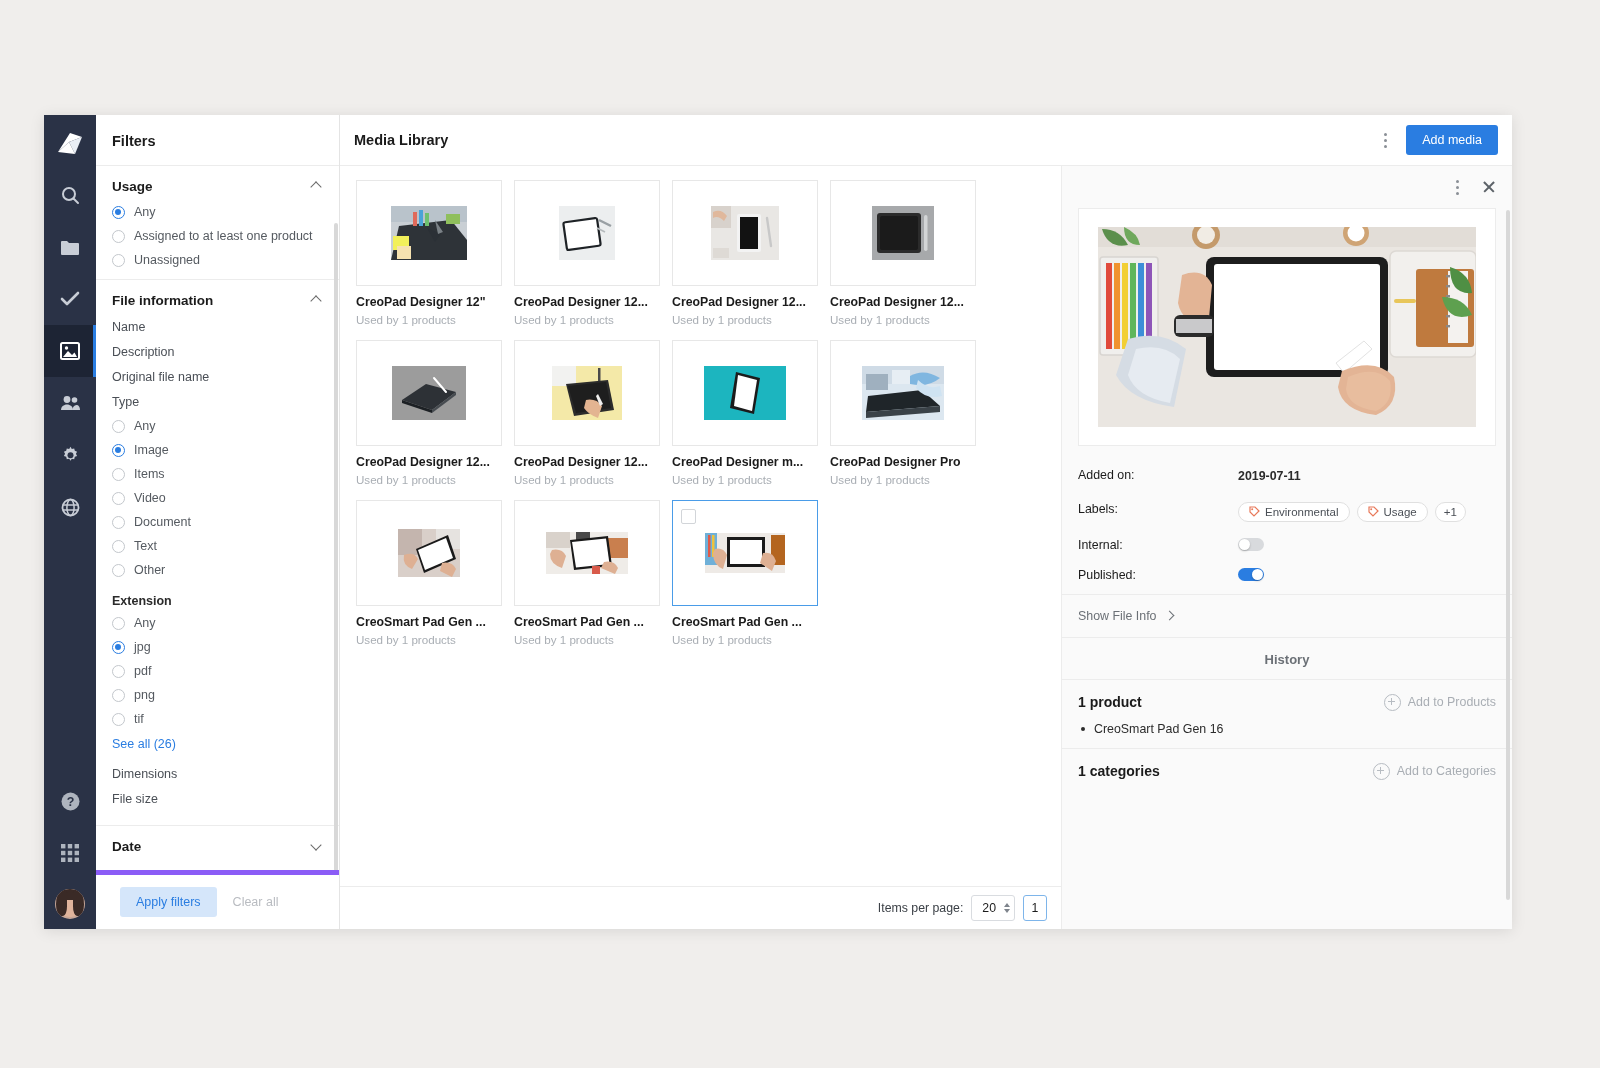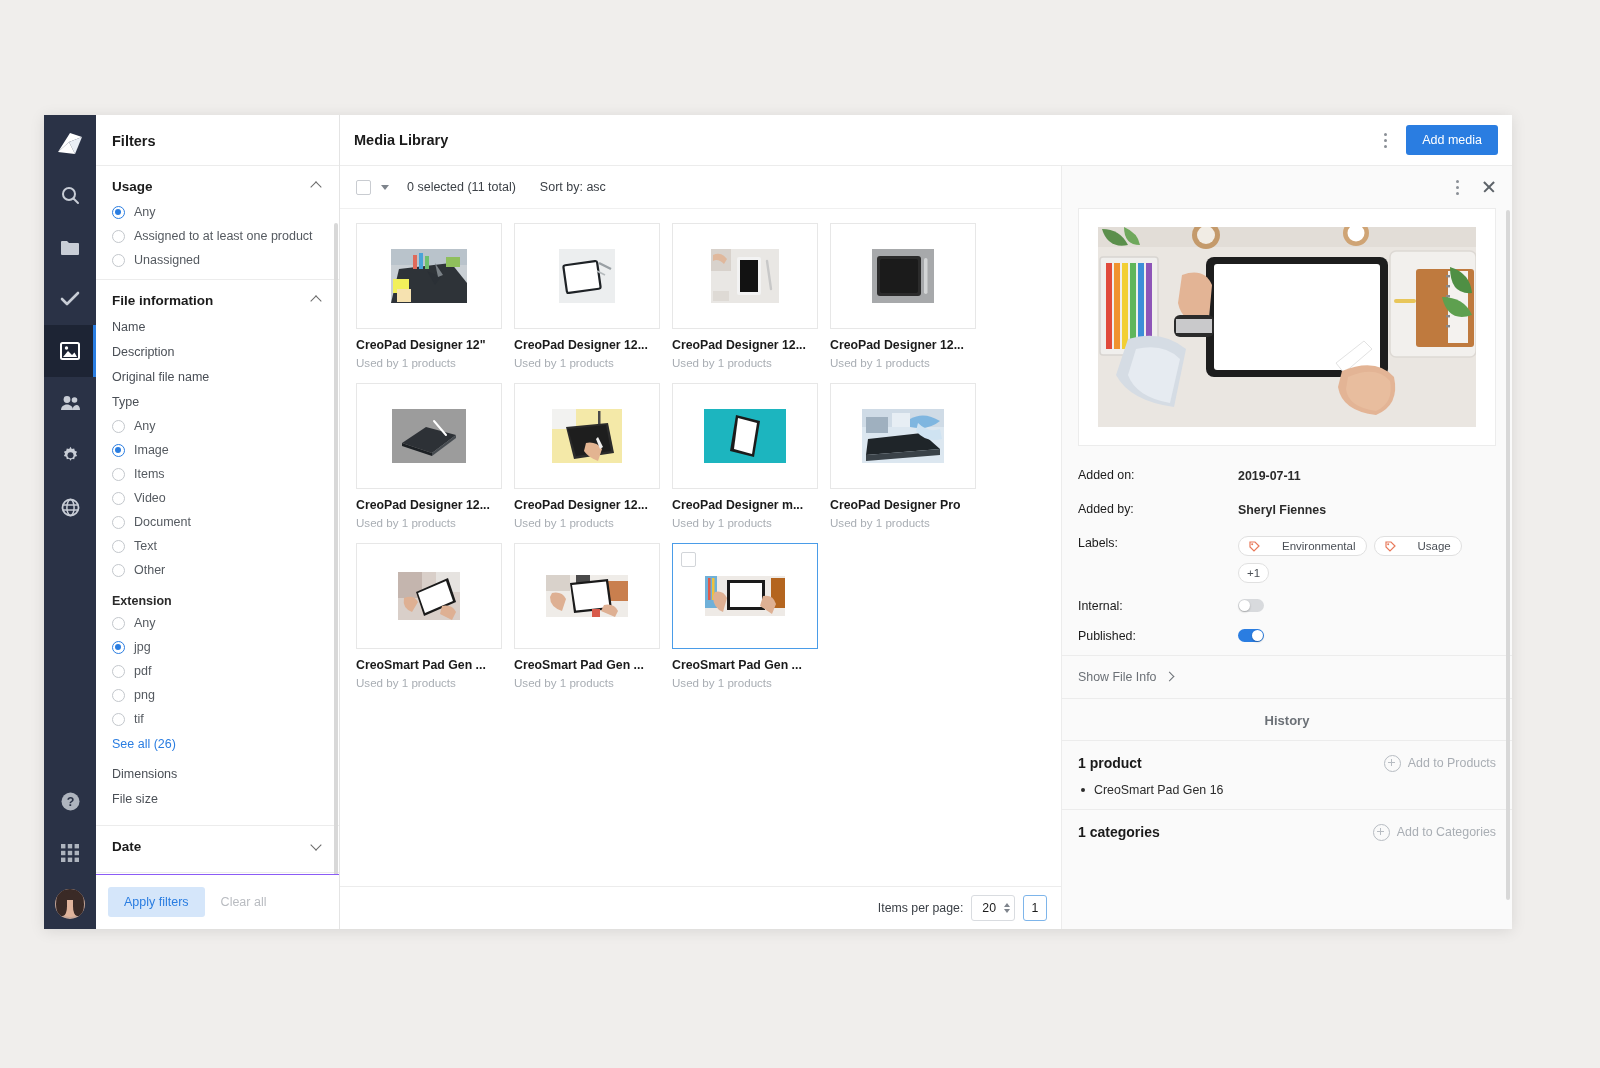--- a/index.html
+++ b/index.html
@@ -45,21 +45,21 @@
   .chev.down:before{transform:rotate(-45deg);top:0px;}
   .radio-row{display:flex;align-items:center;padding:5px 0;cursor:pointer;}
   .radio{width:13px;height:13px;border-radius:50%;border:1.4px solid #c3c7cc;box-sizing:border-box;margin-right:9px;flex:0 0 13px;background:#fff;}
   .radio.on{border:1.6px solid #2a7de1;position:relative;}
   .radio.on:after{content:"";position:absolute;left:2.4px;top:2.4px;width:6px;height:6px;border-radius:50%;background:#2a7de1;}
   .radio-row .lbl{font-size:12.5px;color:#555a60;}
   .finfo-item{font-size:12.5px;color:#4a4f56;padding:5.5px 0;cursor:pointer;}
   .sublabel{font-size:12.5px;font-weight:bold;color:#2b2b2b;padding:12px 0 3px;}
   .seeall{font-size:12.5px;color:#2a7de1;padding:6px 0 10px;cursor:pointer;}
   .fsection.pad-b{padding-bottom:14px;}
-  .filters-footer{border-top:1px solid #8b5cf6;padding:12px 12px;display:flex;gap:10px;background:#fff;}
+  .filters-footer{border-top:5px solid #8b5cf6;padding:12px 24px;display:flex;gap:10px;background:#fff;}
   .btn-apply{background:#d5e6fa;color:#2a7de1;border:none;font-size:12.5px;padding:8px 16px;border-radius:3px;cursor:pointer;font-family:inherit;}
   .btn-clear{background:none;border:none;color:#b9bcc1;font-size:12.5px;cursor:pointer;font-family:inherit;}
   .fscrollbar{position:absolute;right:1px;top:58px;width:4px;height:660px;border-radius:2px;background:#d8d8d8;}
 
   
   .main{flex:1 1 auto;display:flex;flex-direction:column;min-width:0;background:#fff;}
   .topbar{height:50px;flex:0 0 50px;display:flex;align-items:center;padding:0 14px 0 14px;border-bottom:1px solid #ececec;background:#fff;}
   .topbar .title{font-size:14.5px;font-weight:bold;color:#1b1b1b;}
   .topbar .sp{flex:1 1 auto;}
   .kebab{width:18px;height:20px;display:flex;flex-direction:column;align-items:center;justify-content:center;gap:3px;cursor:pointer;margin-right:12px;}
@@ -100,21 +100,21 @@
   .xicon{width:14px;height:14px;position:relative;cursor:pointer;}
   .xicon:before,.xicon:after{content:"";position:absolute;left:0;top:6px;width:14px;height:1.6px;background:#5c6268;}
   .xicon:before{transform:rotate(45deg);}
   .xicon:after{transform:rotate(-45deg);}
   .preview{margin:0 16px;background:#fff;border:1px solid #ececec;padding:18px 6px;display:flex;align-items:center;justify-content:center;}
   .meta{padding:14px 16px 4px;}
   .mrow{display:flex;padding:8px 0;font-size:12.4px;align-items:flex-start;}
   .mrow .k{width:160px;flex:0 0 160px;font-weight:normal;color:#1b1b1b;}
   .mrow .v{color:#2b2b2b;line-height:1.45;font-weight:bold;}
   .chips{display:flex;align-items:center;gap:7px;flex-wrap:wrap;}
-  .chip{display:inline-flex;align-items:flex-end;gap:22px;border:1px solid #e0e0e0;border-radius:11px;padding:3px 10px;font-size:11.5px;color:#4a4f56;background:#fff;}
+  .chip{display:inline-flex;align-items:flex-start;gap:5px;border:1px solid #e0e0e0;border-radius:11px;padding:3px 10px;font-size:11.5px;color:#4a4f56;background:#fff;}
   .chip.more{padding:3px 8px;}
   .tag-ico{display:block;}
   .toggle{width:26px;height:13px;border-radius:7px;background:#d8dadd;position:relative;cursor:pointer;}
   .toggle i{position:absolute;left:1px;top:1px;width:11px;height:11px;border-radius:50%;background:#fff;box-shadow:0 1px 2px rgba(0,0,0,.25);}
   .toggle.on{background:#2a7de1;}
   .toggle.on i{left:14px;}
   .showinfo{border-top:1px solid #ececec;padding:14px 16px;display:flex;align-items:center;gap:9px;cursor:pointer;}
   .showinfo .t{font-size:12.4px;color:#6b7076;}
   .arr{width:8px;height:8px;position:relative;}
   .arr:before{content:"";position:absolute;left:0;top:0;width:6px;height:6px;border-right:1.7px solid #6b7076;border-bottom:1.7px solid #6b7076;transform:rotate(-45deg);}
@@ -364,29 +364,20 @@
           <i></i>
           <i></i>
           <i></i>
         </div>
       <button class="btn-primary">Add media</button>
     </div>
 
     <div class="content">
 
       <div class="grid-col">
-        <div class="gridbar">
-          <span class="chk"></span>
-          <span class="caret"></span>
-          <span class="sel">0 selected (11 total)</span>
-          <span class="sort">
-            <span>Sort by:</span>
-            <b>asc</b>
-          </span>
-        </div>
 
         <div class="grid-scroll">
           <div class="grid">
 
             <div class="cell">
               <div class="thumb">
                 <svg class="tn" width="76" height="54" viewBox="0 0 76 54">
                   <rect width="76" height="54" fill="#c9cfd4"></rect>
                   <rect x="0" y="0" width="76" height="16" fill="#b9c3cb"></rect>
                   <path d="M8 20 L60 14 L76 34 L76 54 L0 54 Z" fill="#2e3338"></path>
@@ -632,24 +623,20 @@
             <path d="M238 136 l28 -22 l8 8 l-28 24z" fill="#ffffff" stroke="#e2e2e2" stroke-width="1"></path>
             <path d="M244 144 q34 -14 52 6 q6 28 -18 38 q-34 -4 -38 -28z" fill="#e3b495"></path>
             <path d="M250 150 q28 -12 42 4 q4 22 -14 30 q-28 -4 -30 -22z" fill="#e8bd9e"></path>
           </svg>
         </div>
 
         <div class="meta">
           <div class="mrow">
             <span class="k">Added on:</span>
             <span class="v">2019-07-11</span>
-          </div>
-          <div class="mrow">
-            <span class="k">Added by:</span>
-            <span class="v">Sheryl Fiennes</span>
           </div>
           <div class="mrow">
             <span class="k">Labels:</span>
             <span class="chips">
               <span class="chip">
                 <svg class="tag-ico" width="11" height="11" viewBox="0 0 11 11">
                     <path d="M1 1h5l4 4-5 5-4-4z" fill="none" stroke="#e8795a" stroke-width="1.2"></path>
                     <circle cx="3.2" cy="3.2" r="1" fill="#e8795a"></circle>
                   </svg>
                 <span>Environmental</span>

